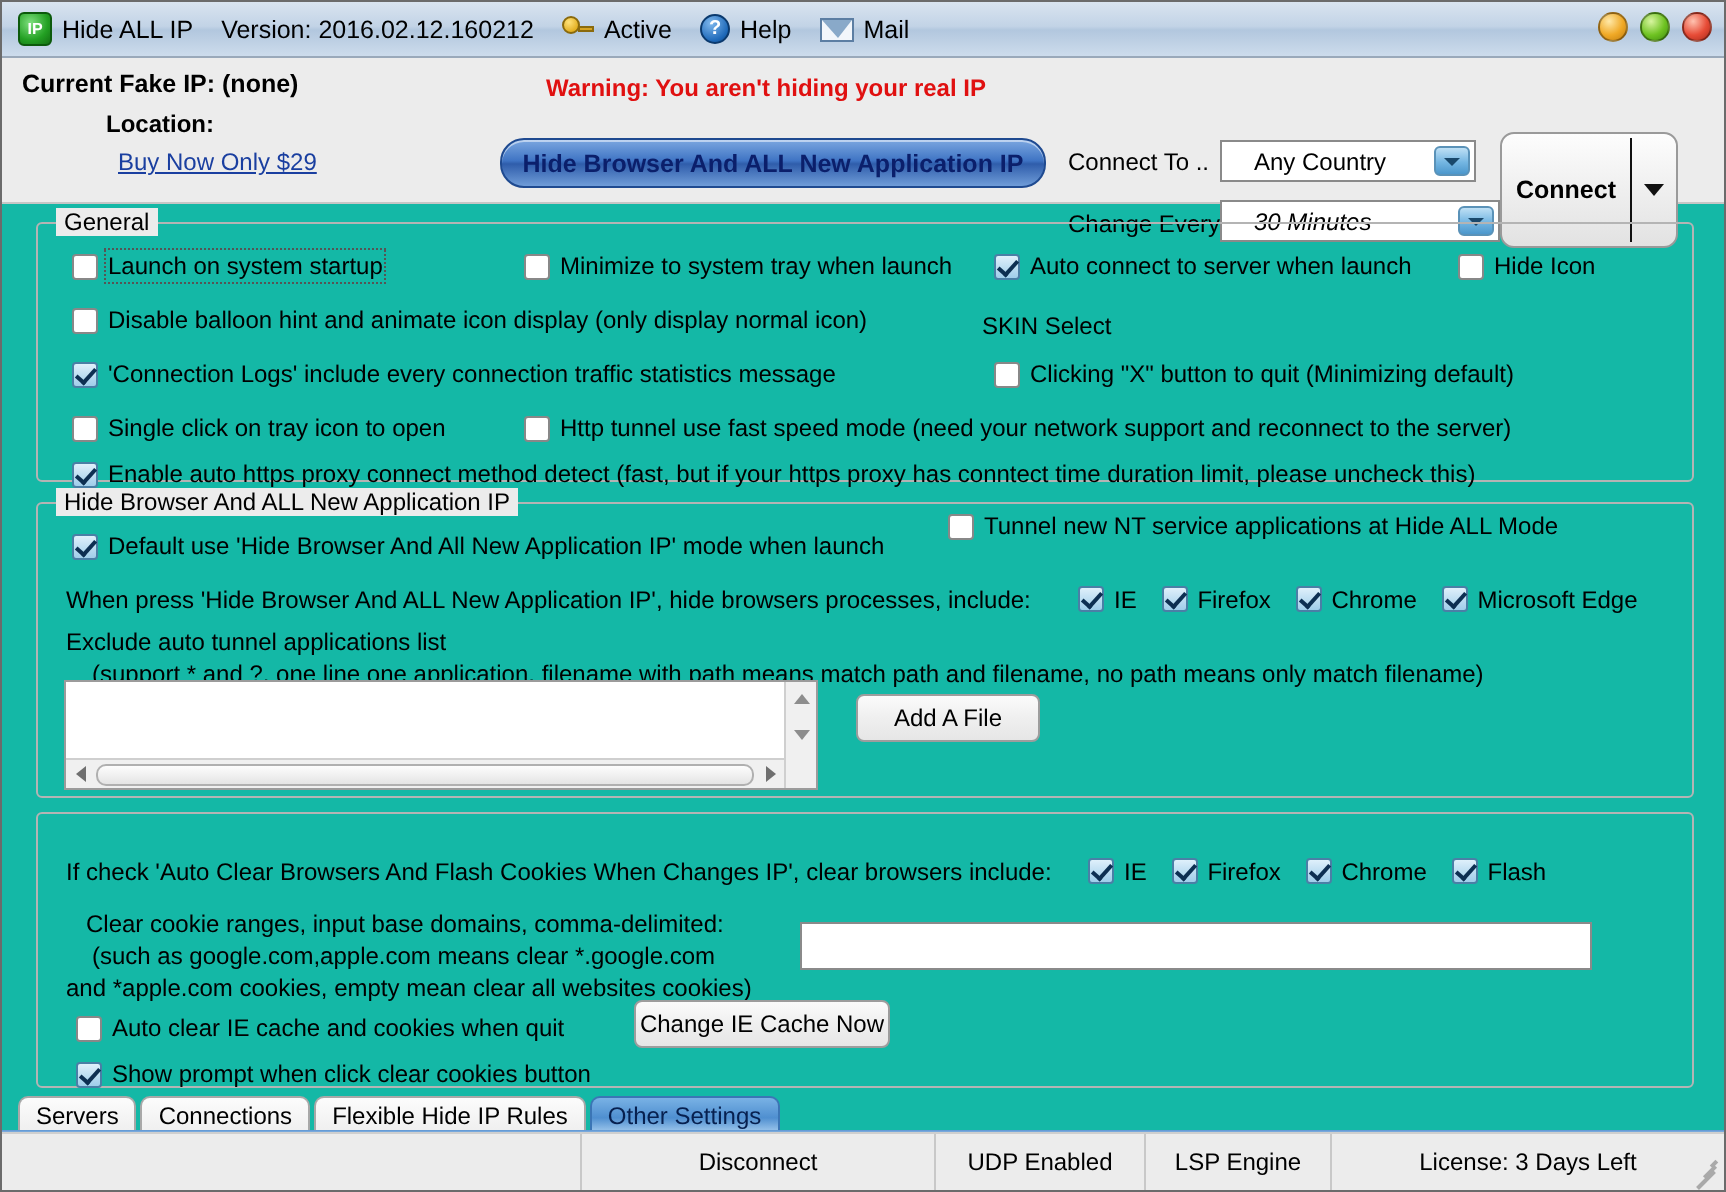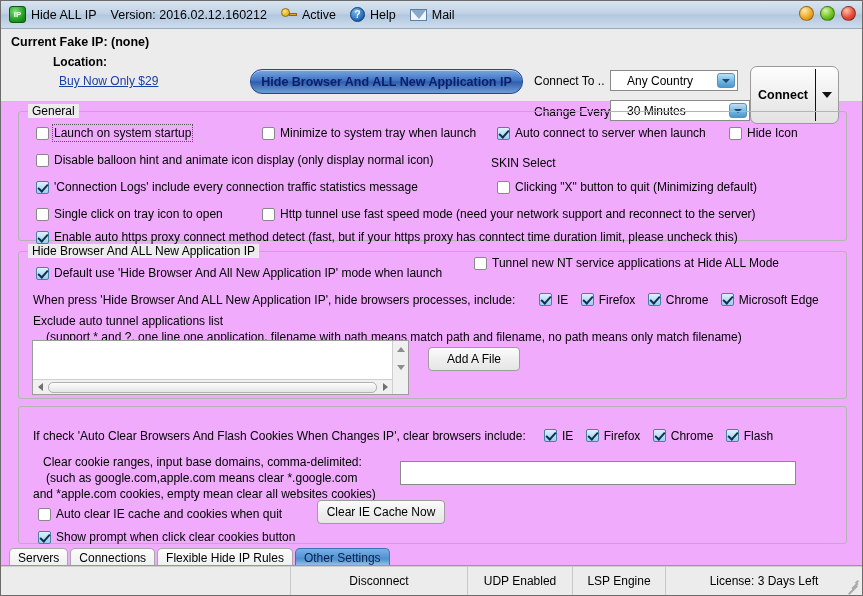--- a/index.html
+++ b/index.html
@@ -14,21 +14,21 @@
     font-size: 12px;
     color: #000;
     background: #e8e8e8;
   }
   #app {
     position: relative;
     width: 863px;
     height: 596px;
     box-sizing: border-box;
     border: 1px solid #6b6b6b;
-    background: #f0abfc;
+    background: #14b8a6;
     overflow: hidden;
   }
 
   
   #titlebar {
     position: relative;
     height: 28px;
     background: linear-gradient(to bottom, #d9e4f0 0%, #c2d3e6 45%, #b2c7de 52%, #cddcec 100%);
     border-bottom: 1px solid #9aa9ba;
     display: flex;
@@ -171,21 +171,21 @@
     display: flex; align-items: center; justify-content: center;
   }
   .combo .combo-arrow:after {
     content: "";
     width: 0; height: 0;
     border-left: 4px solid transparent;
     border-right: 4px solid transparent;
     border-top: 4px solid #19486b;
   }
   #combo-country { left: 609px; top: 41px; width: 128px; }
-  #combo-change { left: 609px; top: 71px; width: 140px; }
+  #combo-change { left: 609px; top: 71px; width: 140px; font-style: italic; }
   #connect-btn {
     position: absolute; left: 749px; top: 37px;
     width: 89px; height: 58px;
     background: linear-gradient(to bottom, #fdfdfd, #efefef 50%, #e2e2e2);
     border: 1px solid #9a9a9a;
     border-radius: 7px;
     box-sizing: border-box;
     display: flex; align-items: center;
     cursor: pointer;
   }
@@ -450,20 +450,21 @@
       <div class="win-btn win-min"></div>
       <div class="win-btn win-max"></div>
       <div class="win-btn win-close"></div>
     </div>
   </div>
 
   <div id="header">
     <div id="fake-ip-line">Current Fake IP: (none)</div>
     <div id="location-line">Location:</div>
     <div id="buy-now">Buy Now Only $29</div>
+    <div id="warning-text">Warning: You aren't hiding your real IP</div>
 
     <div id="connect-to-label">Connect To ..</div>
     <div id="change-every-label">Change Every</div>
 
     <div class="combo" id="combo-country">
       <span>Any Country</span>
       <span class="combo-arrow"></span>
     </div>
     <div class="combo" id="combo-change">
       <span>30 Minutes</span>
@@ -620,21 +621,21 @@
     </div>
 
     <div class="cb checked" style="left:19px; top:123px;">
       <span class="box"></span>
       <span class="lbl">Show prompt when click clear cookies button</span>
     </div>
   </div>
 
   <input id="cookie-input" type="text" value="" style="">
 
-  <div class="btn" id="clear-cache-btn">Clear IE Cache Now</div>
+  <div class="btn" id="clear-cache-btn">Change IE Cache Now</div>
 
   <div id="tabstrip">
     <div class="tab">Servers</div>
     <div class="tab">Connections</div>
     <div class="tab">Flexible Hide IP Rules</div>
     <div class="tab active">Other Settings</div>
   </div>
   <div id="tab-underline"></div>
 
   <div id="statusbar">

